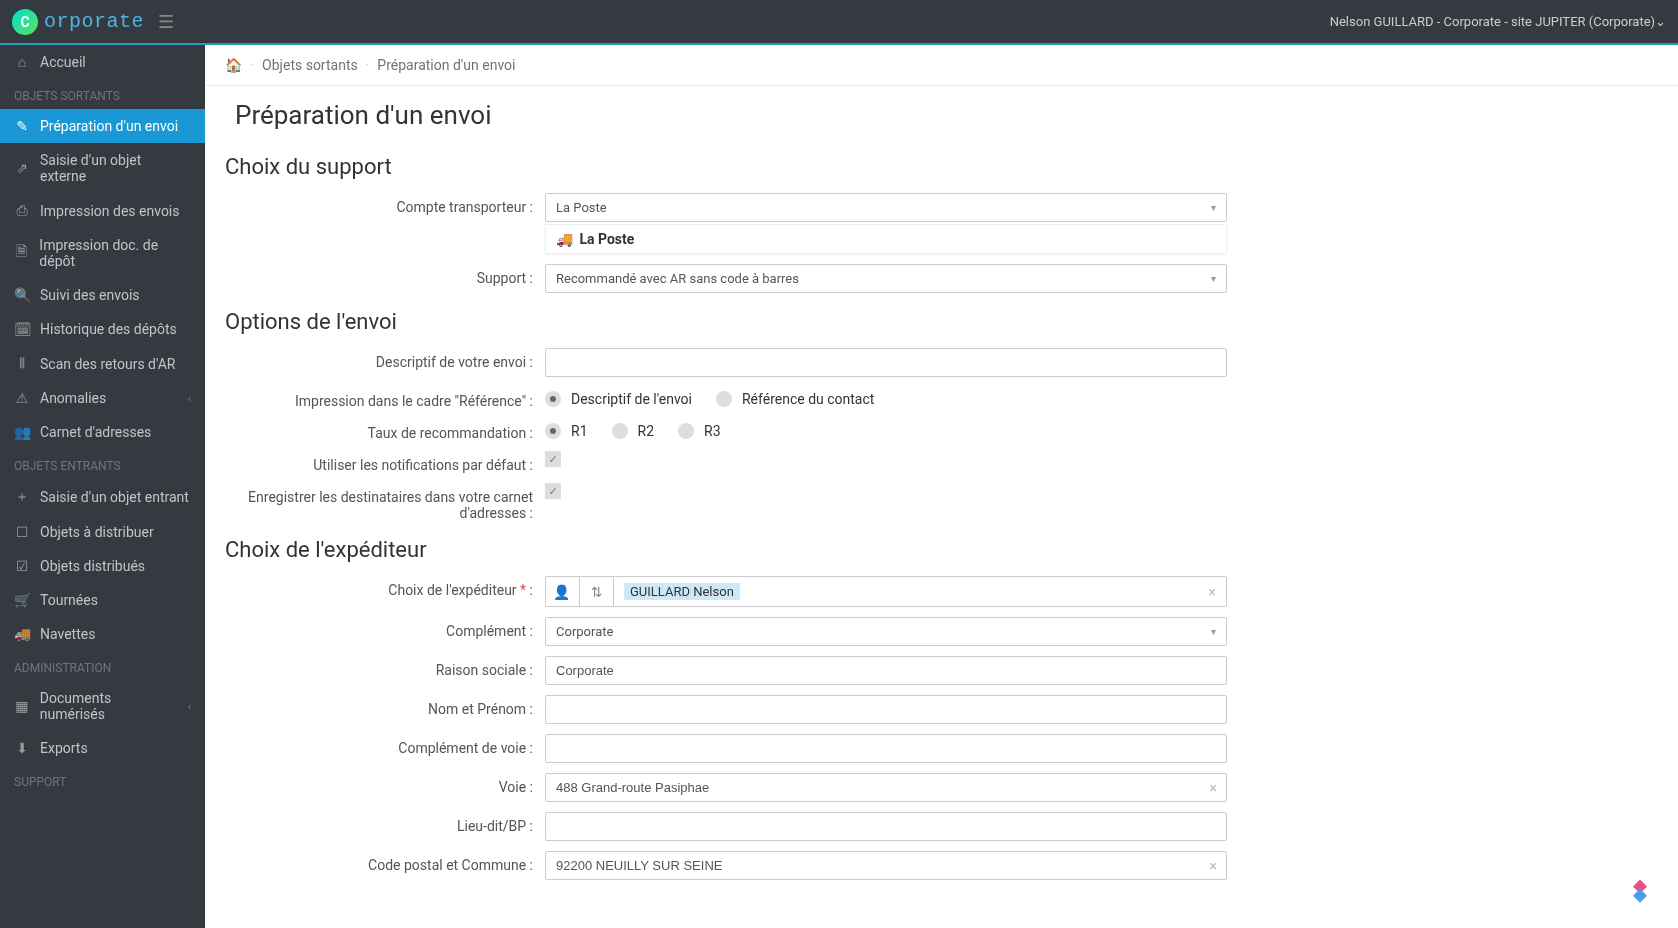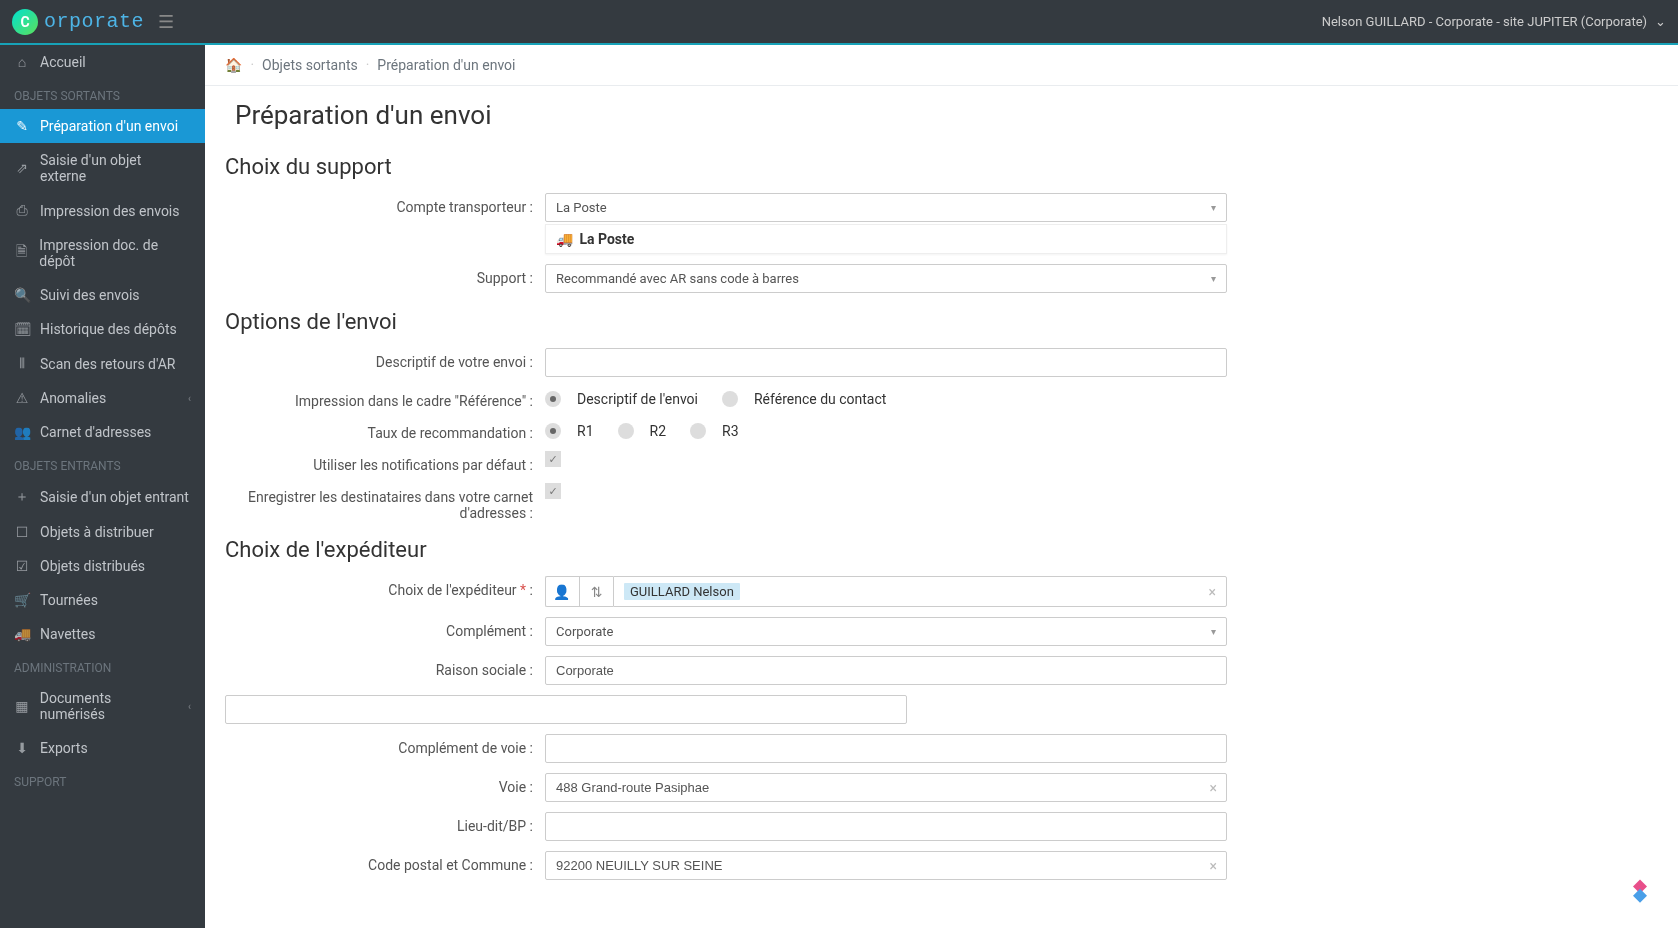--- a/index.html
+++ b/index.html
@@ -47,21 +47,21 @@
   margin-left: 14px;
   cursor: pointer;
   font-size: 18px;
 }
 .topbar-right {
   margin-left: auto;
   color: #ccc;
   font-size: 13px;
   display: flex;
   align-items: center;
-  gap: 8px;
+  gap: 0;
   cursor: pointer;
 }
 .container {
   display: flex;
   height: calc(100vh - 45px);
 }
 .sidebar {
   width: 205px;
   background: #343a40;
   color: #adb5bd;
@@ -156,21 +156,21 @@
   padding: 6px 10px;
   background: #fff;
   display: flex;
   align-items: center;
   gap: 6px;
   font-weight: bold;
   color: #333;
   box-shadow: 0 1px 2px rgba(0,0,0,0.05);
 }
 .radio-group { display: flex; gap: 24px; align-items: center; padding-top: 4px; }
-.radio-item { display: flex; align-items: center; gap: 16px; cursor: pointer; }
+.radio-item { display: flex; align-items: center; gap: 10px; cursor: pointer; }
 .radio-dot {
   width: 16px; height: 16px; border-radius: 50%;
   background: #ddd; display: flex; align-items: center; justify-content: center;
 }
 .radio-dot.checked::after {
   content: ''; width: 6px; height: 6px; border-radius: 50%; background: #666;
 }
 .checkbox {
   width: 16px; height: 16px; background: #ddd;
   display: flex; align-items: center; justify-content: center;
@@ -423,20 +423,21 @@
       </div>
 
       <div class="form-row">
         <div class="form-label">Raison sociale :</div>
         <div class="form-control-wrap">
           <input class="text-input" value="Corporate" style="">
         </div>
       </div>
 
       <div class="form-row">
+        <div class="form-label">Nom et Prénom :</div>
         <div class="form-control-wrap">
           <input class="text-input" value="" style="">
         </div>
       </div>
 
       <div class="form-row">
         <div class="form-label">Complément de voie :</div>
         <div class="form-control-wrap">
           <input class="text-input" value="" style="">
         </div>

